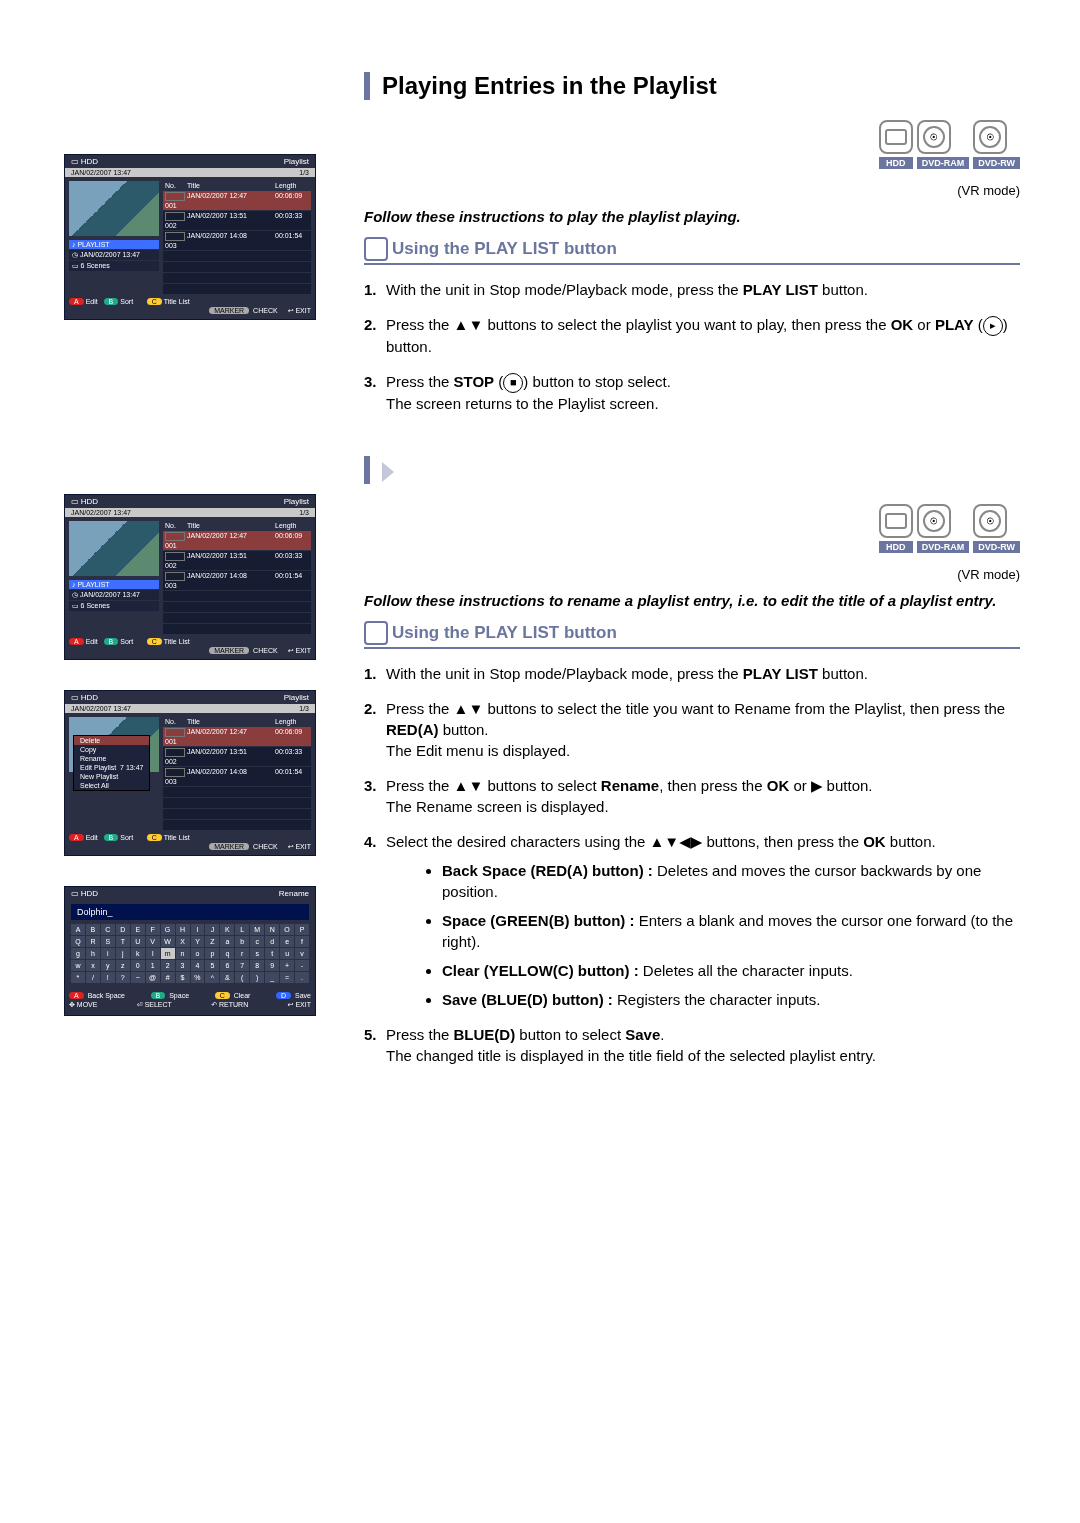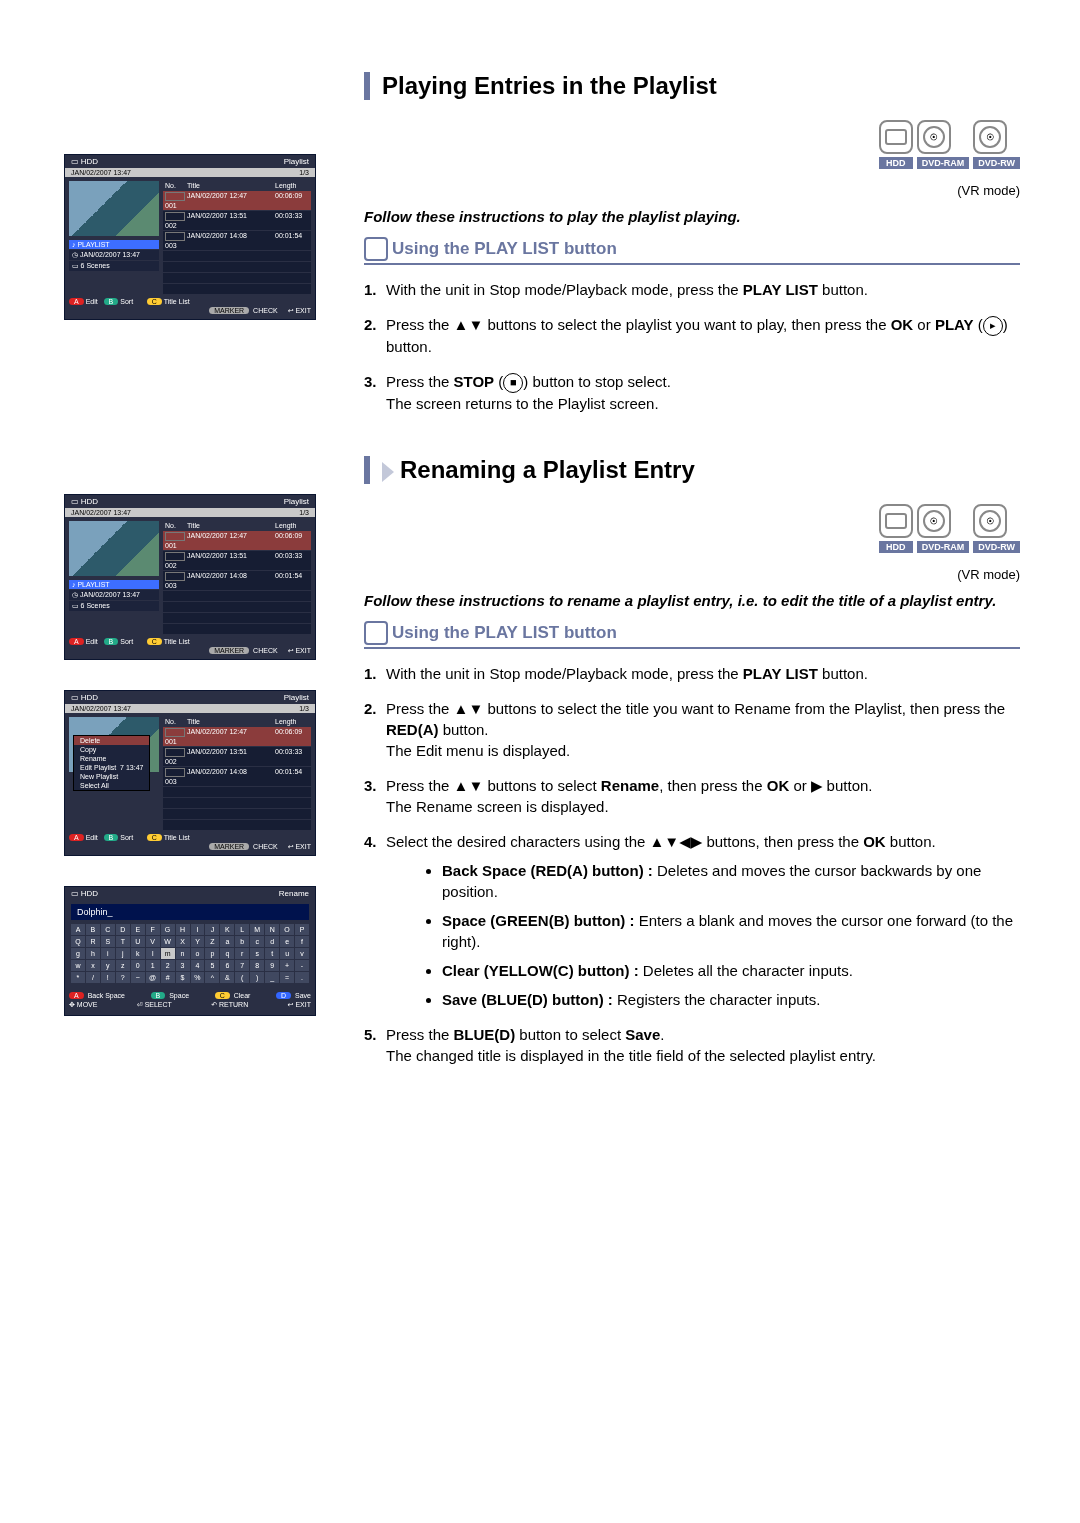--- a/index.html
+++ b/index.html
@@ -629,21 +629,21 @@
             <span>⏎ <span>SELECT</span></span>
             <span>↶ <span>RETURN</span></span>
             <span>↩ <span>EXIT</span></span>
           </div>
         </div>
       </div>
 
     </div>
 
     <div class="right">
-      <div class="section-title"><span class="section-marker"></span><span>Renaming a Playlist Entry</span></div>
+      <div class="section-title"><span class="section-marker"></span></div>
 
       <div class="media-row">
         <div class="media-icons">
           <div style="text-align:center">
             <div class="hdd-ic">
                 <div class="hdd-shape"></div>
               </div>
             <div class="media-lbl">HDD</div>
           </div>
           <div style="text-align:center">

